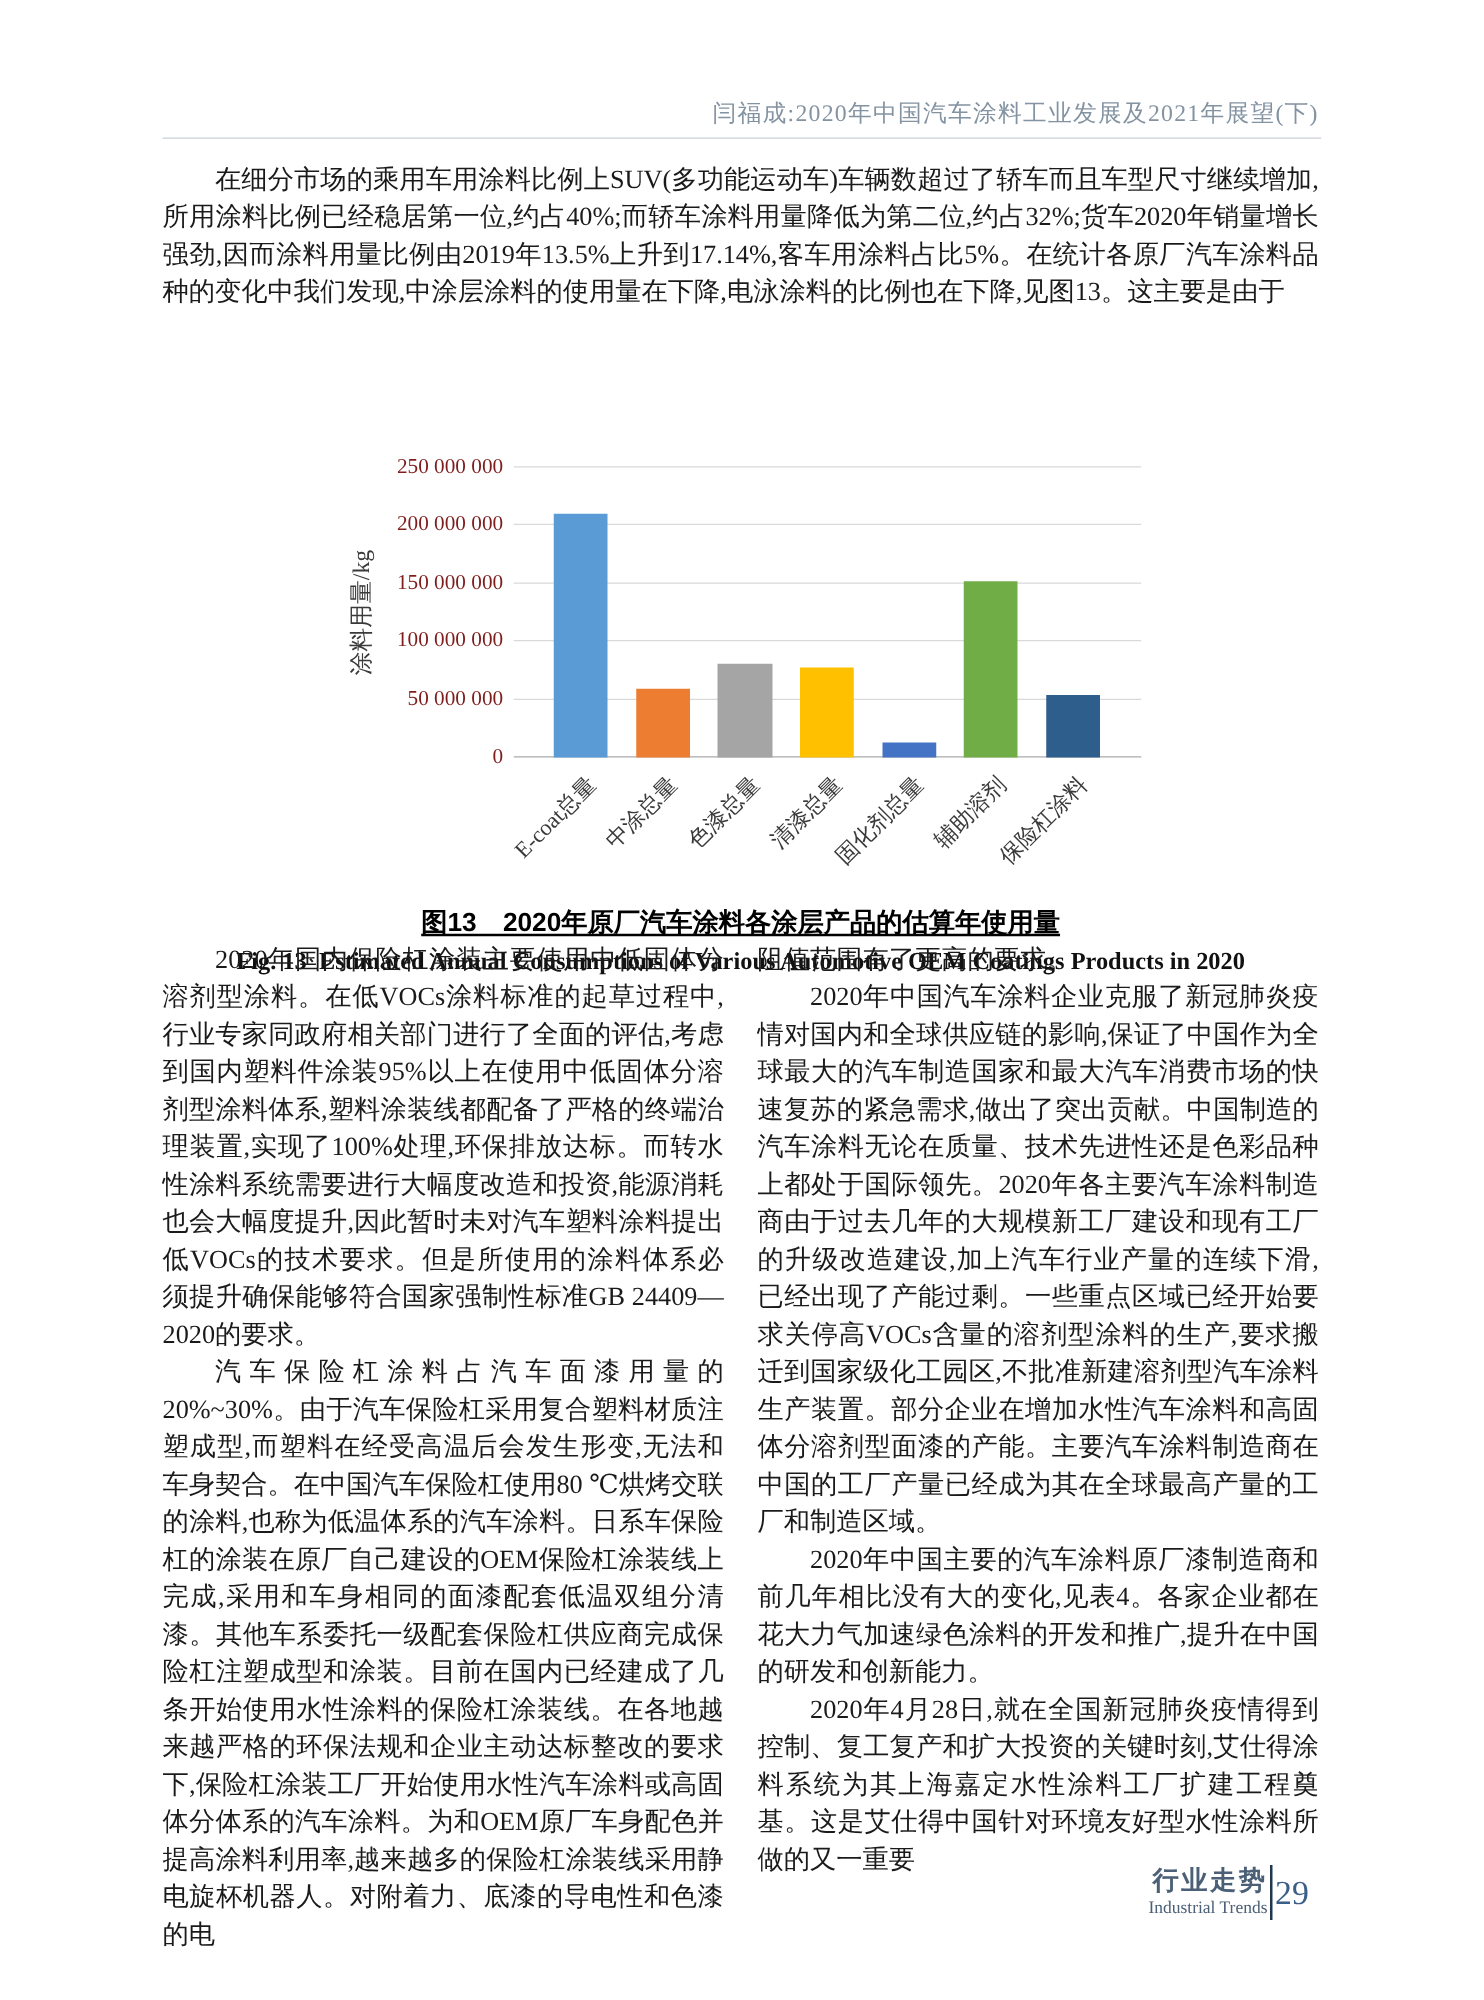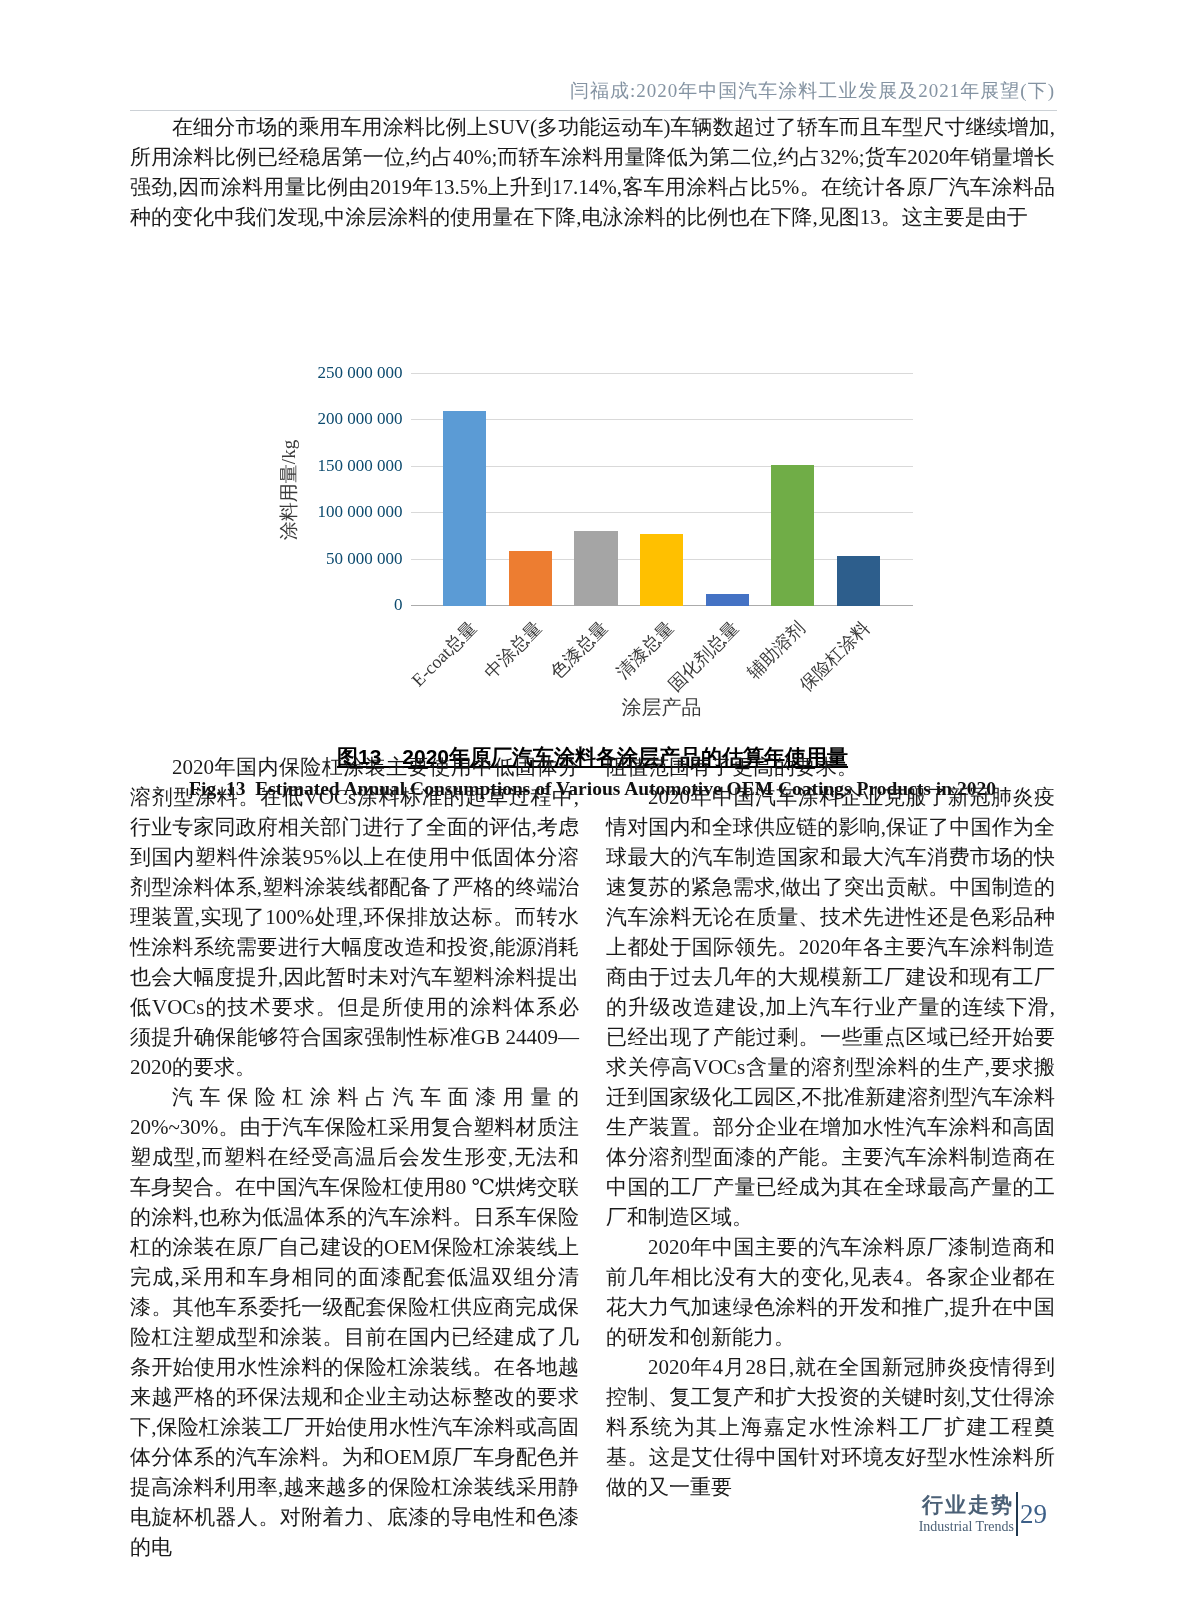--- a/index.html
+++ b/index.html
@@ -19,21 +19,21 @@
   }
   .head-rule{
     position:absolute;top:110px;left:130px;right:130px;
     border-top:1.5px solid #ccd1d6;
   }
   
   .cols{
     position:absolute;left:130px;right:132px;
     display:flex;gap:16px;
   }
-  .cols.top{top:112px;}
+  .cols.top{top:128px;}
   .cols.bottom{top:752px;gap:27px;}
   .col{flex:1;min-width:0;}
   .col p{
     margin:0;
     font-size:21px;line-height:30px;
     text-align:justify;
   }
   .col p.indent{text-indent:2em;}
   .section-heading{
     margin:2px 0 3px 0;
@@ -56,21 +56,21 @@
   .y-title-col span{
     transform:rotate(-90deg);
     white-space:nowrap;
     font-size:19px;color:#3a3a3a;
   }
   .y-ticks-col{
     width:104px;height:232px;position:relative;
   }
   .ytick{
     position:absolute;right:8px;
-    font-size:17px;color:#0c4a6e;white-space:nowrap;
+    font-size:17px;color:#7f1d1d;white-space:nowrap;
   }
   .plot-col{flex:1;}
   .plot{
     position:relative;height:232px;
   }
   .gridline{
     position:absolute;left:0;right:0;height:0;
     border-top:1px solid #d9d9d9;
   }
   .gridline.zero{border-top:1px solid #ababab;}
@@ -198,21 +198,20 @@
               <div class="xlabel-slot">
                 <span class="xlabel">固化剂总量</span>
               </div>
               <div class="xlabel-slot">
                 <span class="xlabel">辅助溶剂</span>
               </div>
               <div class="xlabel-slot">
                 <span class="xlabel">保险杠涂料</span>
               </div>
             </div>
-          <div class="x-title">涂层产品</div>
         </div>
       </div>
     </div>
     <div class="caption caption-cn">图13　2020年原厂汽车涂料各涂层产品的估算年使用量</div>
     <div class="caption caption-en">Fig. 13  Estimated Annual Consumptions of Various Automotive OEM Coatings Products in 2020</div>
   </div>
 
   <div class="cols bottom">
     <div class="col">
       <p class="indent">2020年国内保险杠涂装主要使用中低固体分溶剂型涂料。在低VOCs涂料标准的起草过程中,行业专家同政府相关部门进行了全面的评估,考虑到国内塑料件涂装95%以上在使用中低固体分溶剂型涂料体系,塑料涂装线都配备了严格的终端治理装置,实现了100%处理,环保排放达标。而转水性涂料系统需要进行大幅度改造和投资,能源消耗也会大幅度提升,因此暂时未对汽车塑料涂料提出低VOCs的技术要求。但是所使用的涂料体系必须提升确保能够符合国家强制性标准GB 24409—2020的要求。</p>

